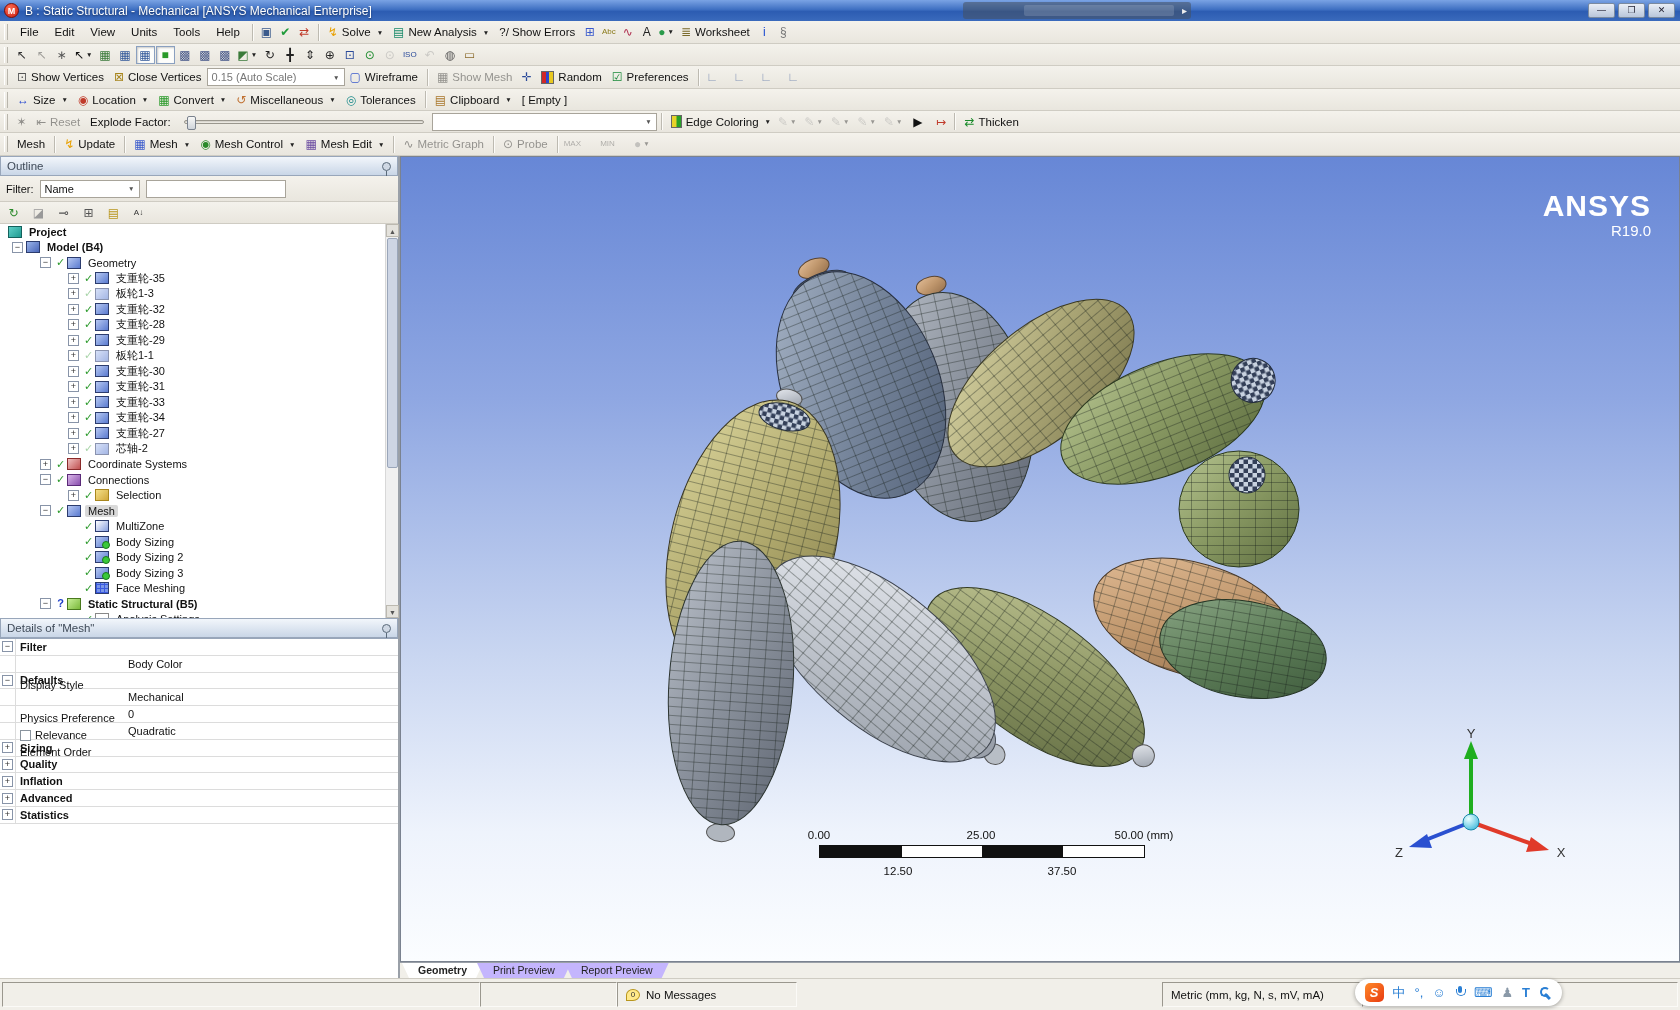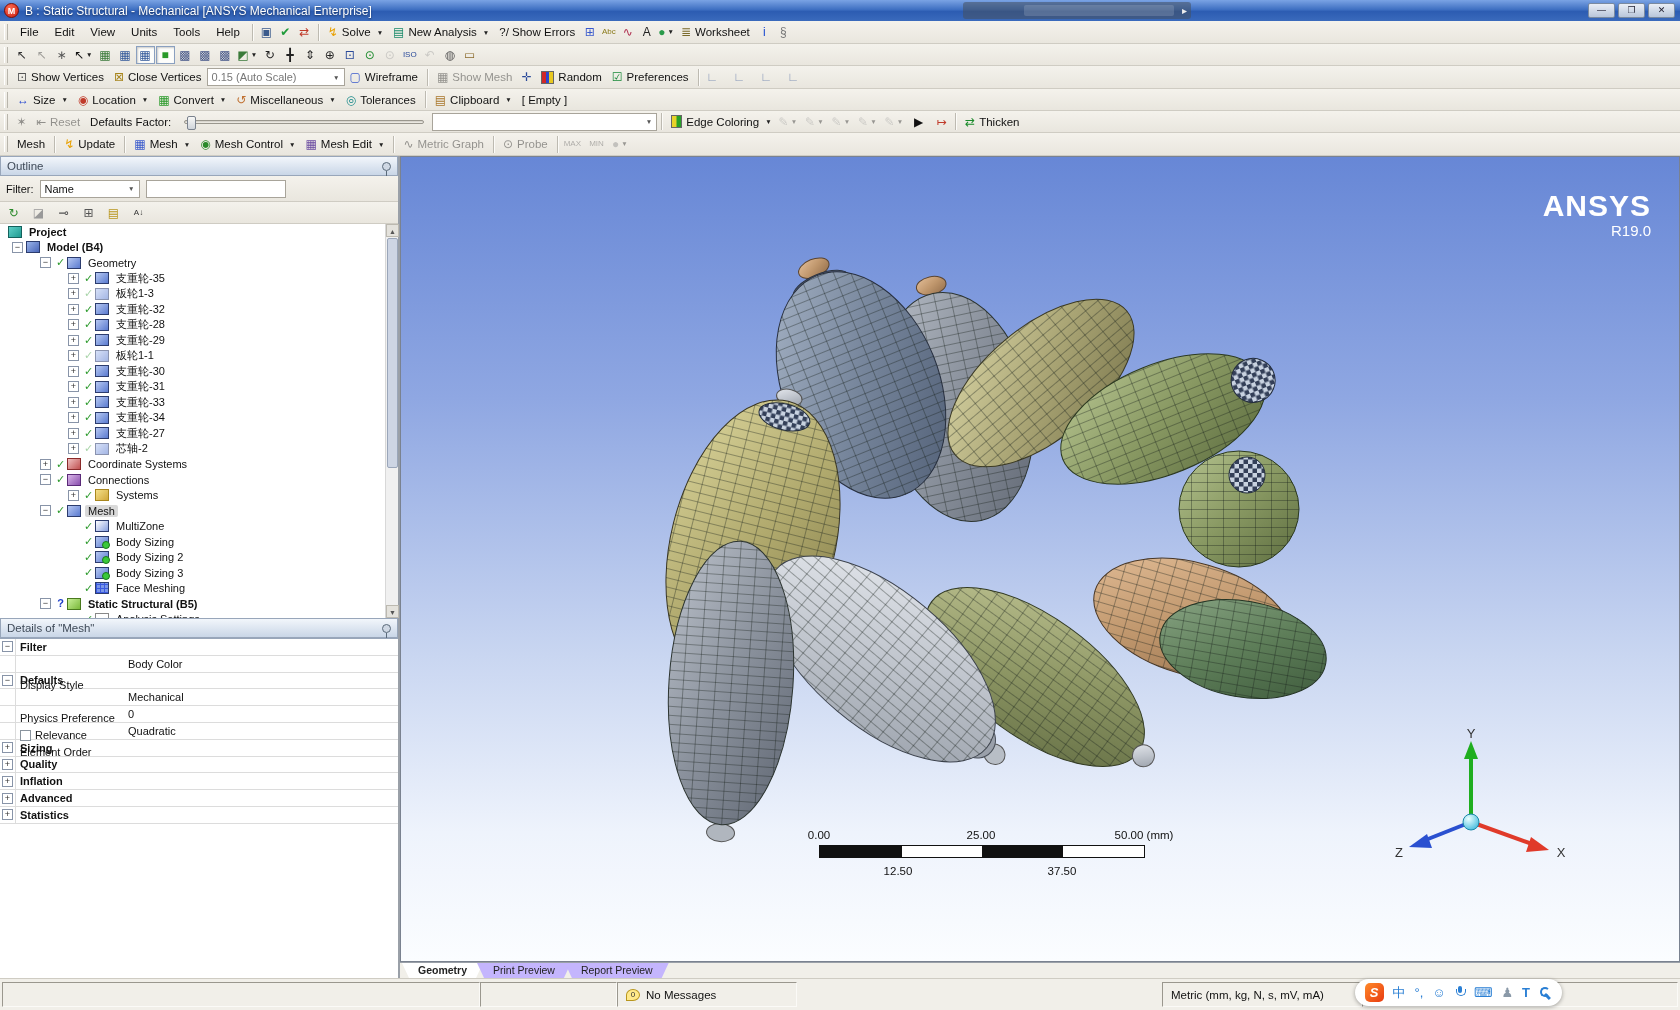--- a/index.html
+++ b/index.html
@@ -320,21 +320,21 @@
   </div>
 
   <div id="tb5" class="tbrow">
     <span class="grip"></span>
     <span class="tbi dis">✶</span>
     <span class="tbtn dis">
       <span class="gly">⇤</span>
       <span>Reset</span>
     </span>
     <span class="tbtn">
-      <span>Defaults Factor:</span>
+      <span>Explode Factor:</span>
     </span>
     <span class="slider">
         <span class="thumb"></span>
       </span>
     <span class="combo" style="width:225px">
       <span></span>
         <span class="dd">▼</span>
     </span>
     <span class="sep"></span>
     <span class="tbtn">
@@ -388,21 +388,21 @@
     <span class="tbtn dis">
       <span class="gly">∿</span>
       <span>Metric Graph</span>
     </span>
     <span class="sep"></span>
     <span class="tbtn dis">
       <span class="gly">⊙</span>
       <span>Probe</span>
     </span>
     <span class="sep"></span>
-    <span style="display:flex;gap:4px">
+    <span style="display:flex;gap:15px">
         <span class="tbi dis" style="color: rgb(85, 85, 85); font-size: 8px;">MAX</span>
         <span class="tbi dis" style="color: rgb(85, 85, 85); font-size: 8px;">MIN</span>
         <span class="tbi dis" style="color: rgb(136, 136, 136);">●<span class="dd">▼</span></span>
       </span>
   </div>
 
   <div id="leftpanel">
     <div class="panel-header" id="outline-header">
       <span>Outline</span>
       <span class="pin"></span>
@@ -540,21 +540,21 @@
           <span class="exp">−</span>
           <span class="chk green">✓</span>
           <span class="ti connections"></span>
           <span class="tree-label">Connections</span>
         </div>
         <div class="tree-row">
           <span class="spacer" style="width: 68px;"></span>
           <span class="exp">+</span>
           <span class="chk green">✓</span>
           <span class="ti contacts"></span>
-          <span class="tree-label">Systems</span>
+          <span class="tree-label">Selection</span>
         </div>
         <div class="tree-row">
           <span class="spacer" style="width: 40px;"></span>
           <span class="exp">−</span>
           <span class="chk green">✓</span>
           <span class="ti mesh"></span>
           <span class="tree-label selected">Mesh</span>
         </div>
         <div class="tree-row">
           <span class="spacer" style="width: 68px;"></span>

